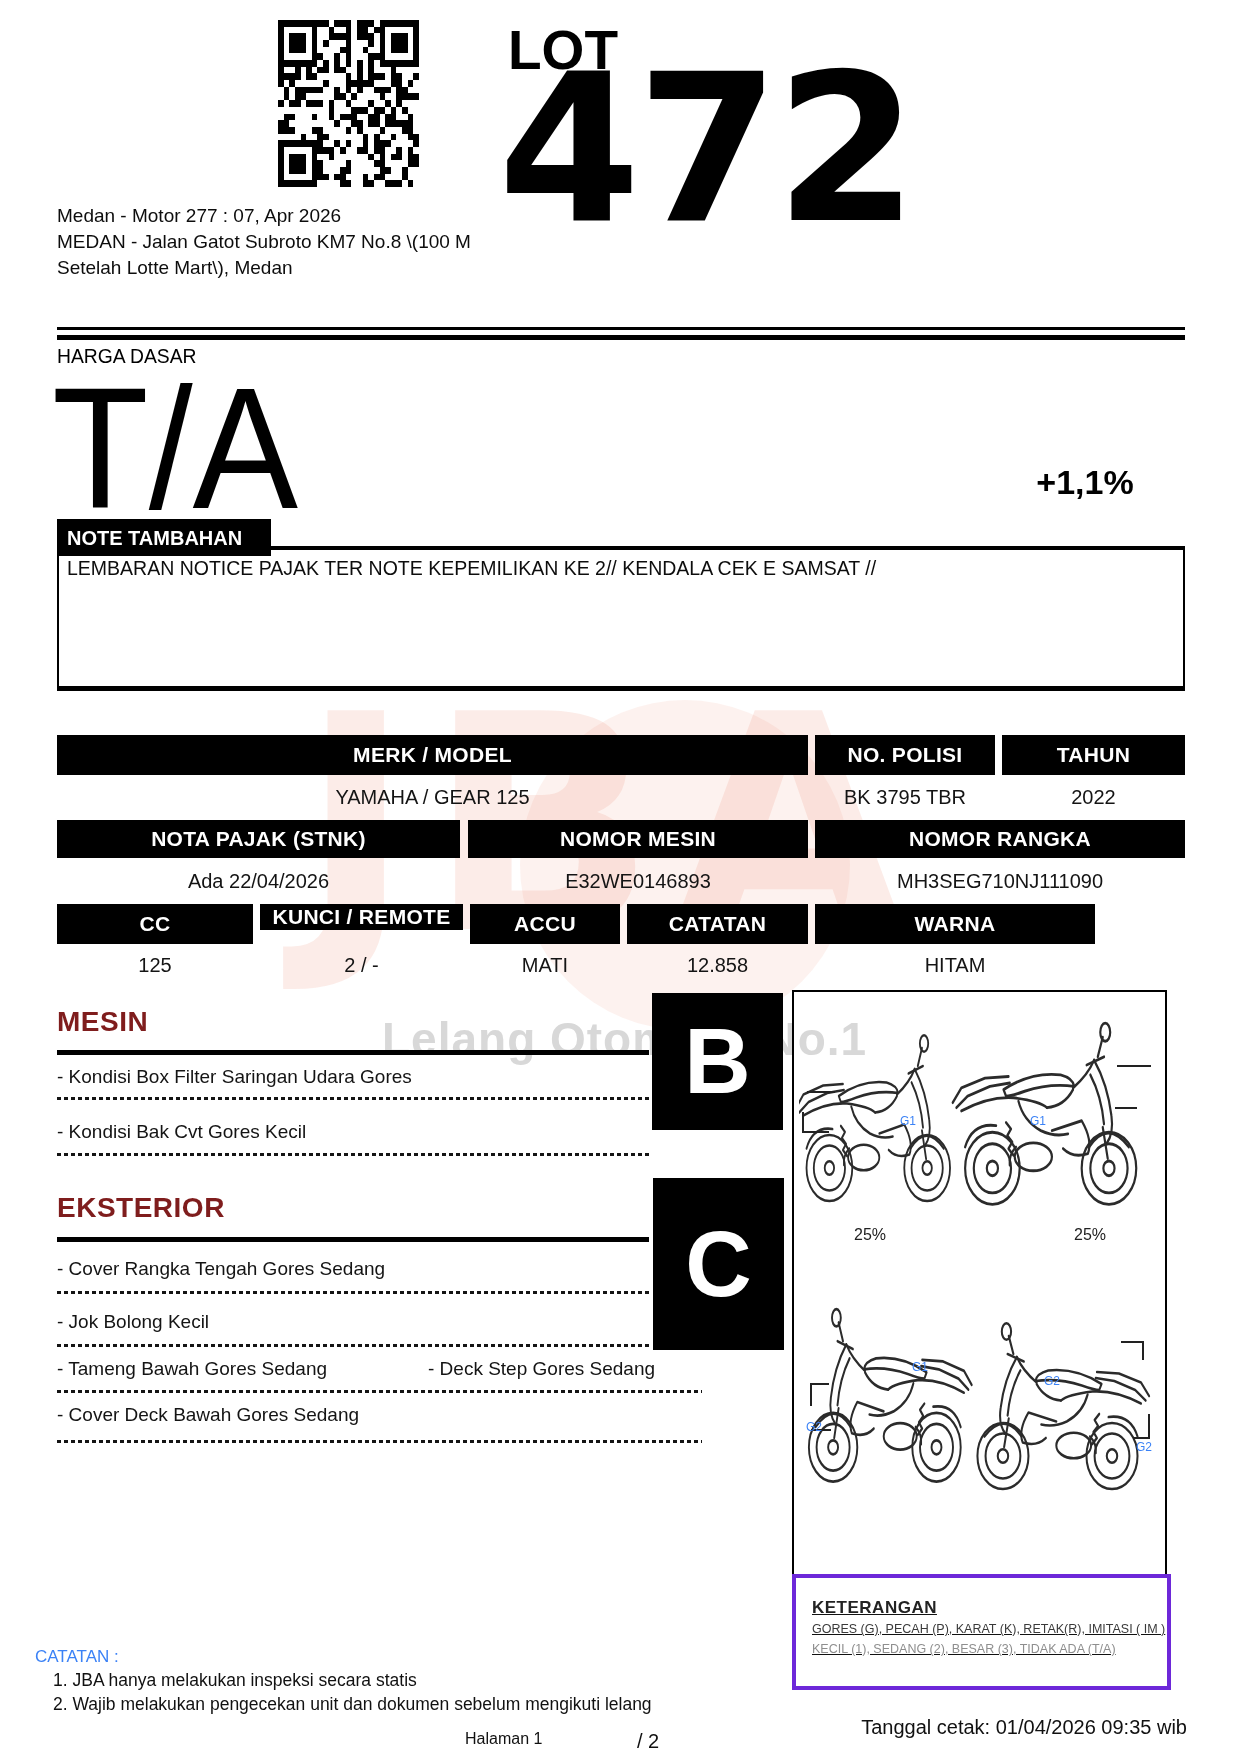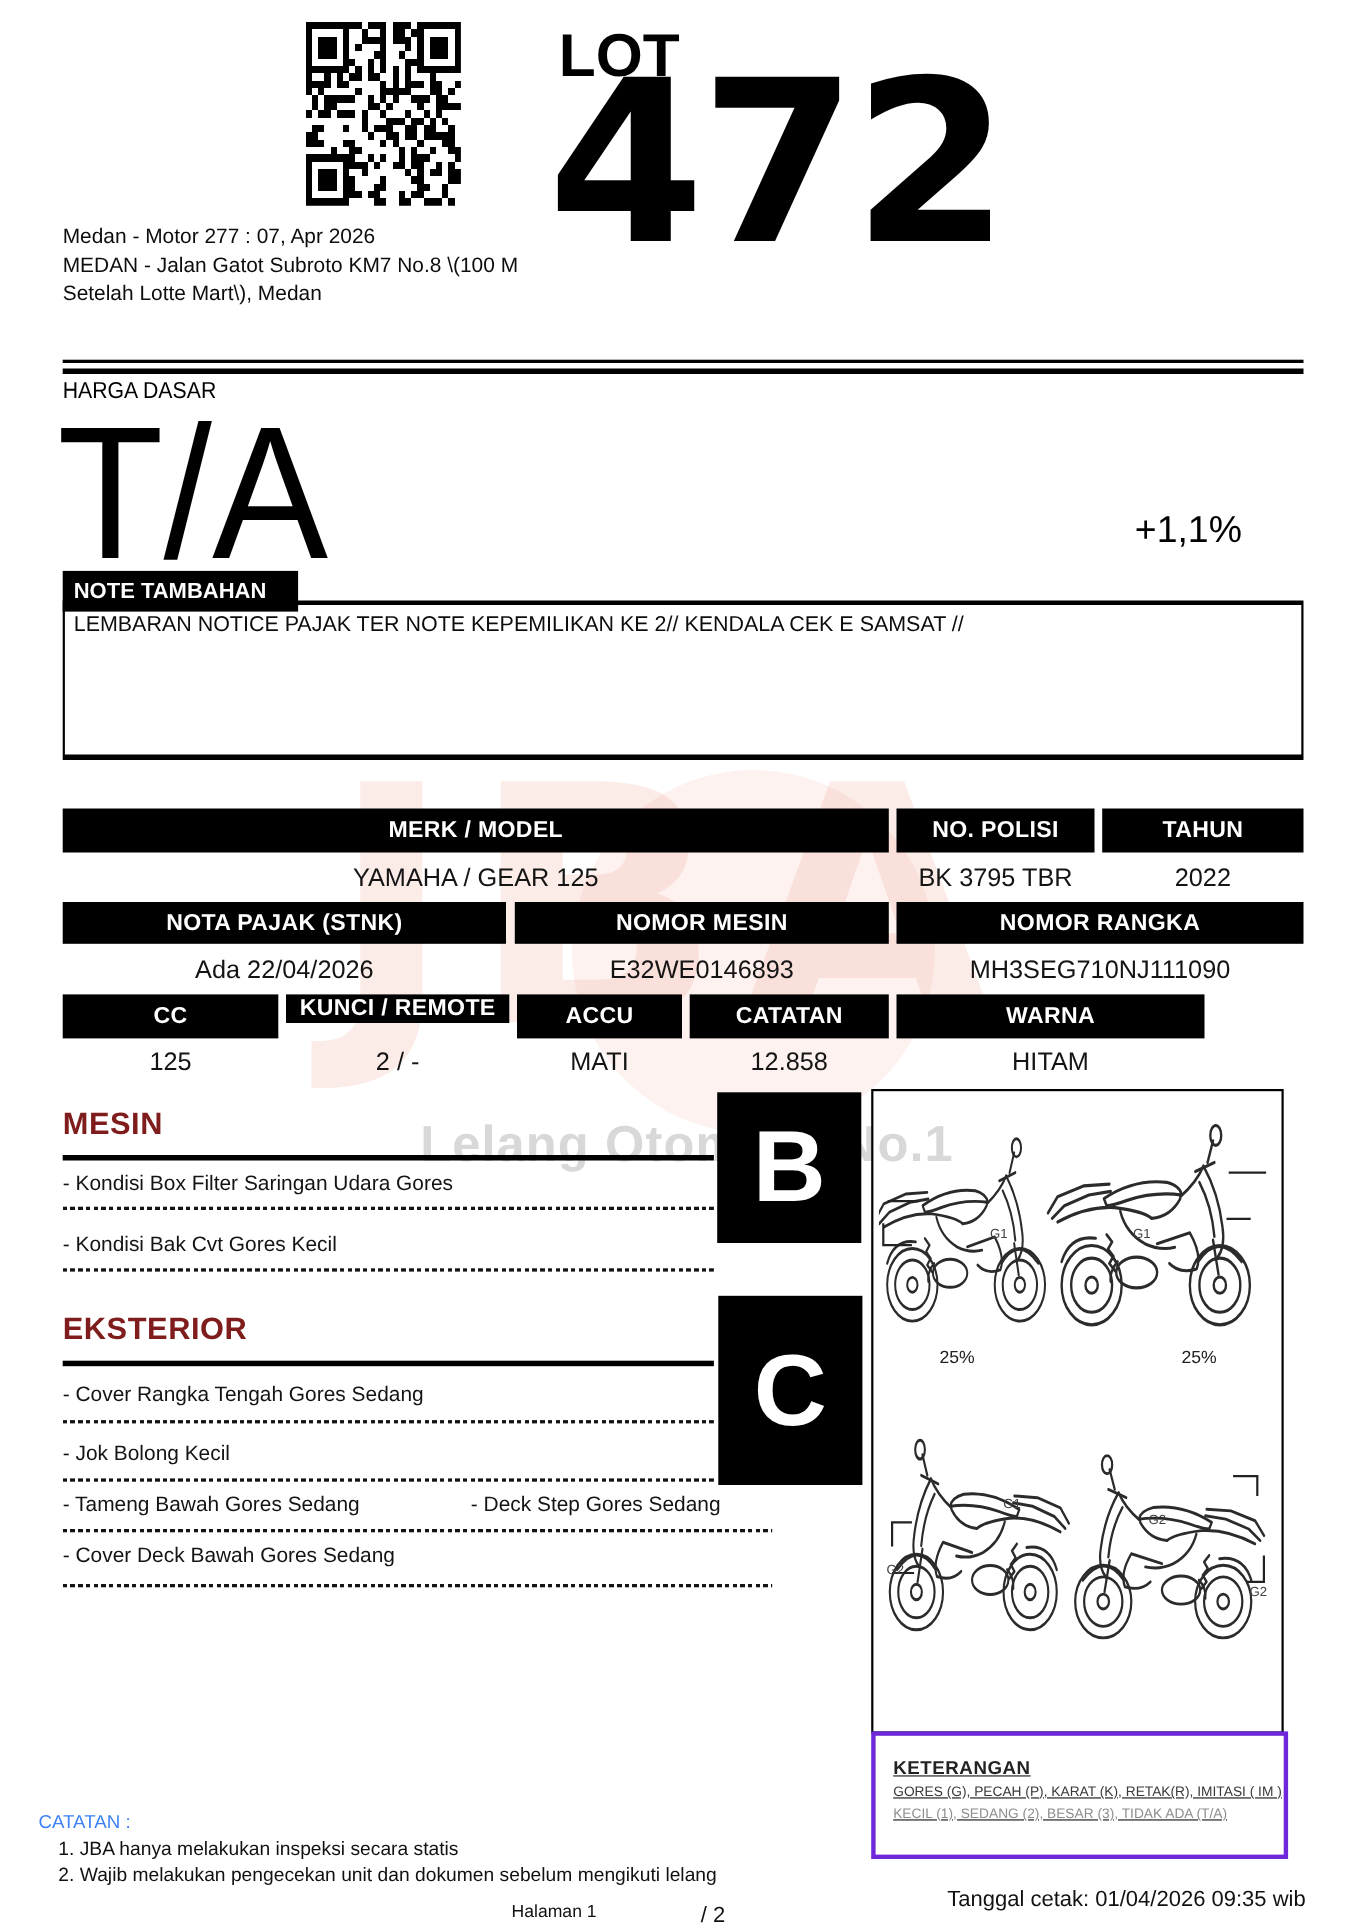--- a/index.html
+++ b/index.html
@@ -1,28 +1,28 @@
 <!DOCTYPE html>
 <html><head>
 <meta charset="utf-8">
 <style>
   html,body{margin:0;padding:0;background:#888;}
   .page{position:relative;width:1240px;height:1754px;background:#fff;margin:0 auto;
         font-family:"Liberation Sans",sans-serif;color:#111;overflow:hidden;}
   .abs{position:absolute;}
   .hdrcell{background:#000;color:#fff;font-weight:bold;font-size:21px;
            display:flex;align-items:center;justify-content:center;letter-spacing:.3px;}
-  .valcell{font-size:23px;display:flex;align-items:center;justify-content:center;color:#141414;}
+  .valcell{font-size:20px;display:flex;align-items:center;justify-content:center;color:#141414;}
   .dotted{height:3px;background-image:repeating-linear-gradient(90deg,#141414 0 4px,transparent 4px 7px);}
   .item{font-size:19px;color:#141414;white-space:nowrap;}
   .grade-box{background:#000;color:#fff;display:flex;align-items:center;justify-content:center;
              font-weight:bold;font-size:92px;}
   .sec-title{font-size:28px;font-weight:bold;color:#7f1d1d;letter-spacing:.5px;}
   .sec-rule{height:5px;background:#000;}
-  .dlabel{position:absolute;font-size:12px;color:#404040;white-space:nowrap;}
+  .dlabel{position:absolute;font-size:12px;color:#3b82f6;white-space:nowrap;}
   .pct{position:absolute;font-size:16px;color:#222;white-space:nowrap;}
   .addr{font-size:19px;line-height:26px;color:#0d0d0d;}
   .notebox{border:2px solid #000;border-top:4px solid #000;border-bottom:5px solid #000;}
   svg{display:block;}
 </style>
 </head>
 <body>
 
 <div class="page">
 
@@ -352,21 +352,21 @@
   <div class="abs addr" style="left:57px;top:203px;">
     <div>Medan - Motor 277 : 07, Apr 2026</div>
     <div>MEDAN - Jalan Gatot Subroto KM7 No.8 \(100 M</div>
     <div>Setelah Lotte Mart\), Medan</div>
   </div>
 
   <div class="abs" style="left:57px;top:327px;width:1128px;height:5px;border-top:3px solid #000;border-bottom:5px solid #000;"></div>
 
   <div class="abs" style="left:57px;top:344px;font-size:21px;color:#000;transform:scaleX(.92);transform-origin:left;">HARGA DASAR</div>
   <div class="abs" style="left:52px;top:362px;font-size:172px;line-height:1;color:#000;transform:scaleX(.92);transform-origin:left;">T/A</div>
-  <div class="abs" style="left:929px;top:463px;width:200px;text-align:right;font-size:34px;font-weight:normal;color:#000;">+1,1%</div>
+  <div class="abs" style="left:985px;top:463px;width:200px;text-align:center;font-size:34px;font-weight:bold;color:#000;">+1,1%</div>
 
   <div class="abs notebox" style="left:57px;top:546px;width:1124px;height:136px;">
     <div class="abs" style="left:-2px;top:-31px;background:#000;color:#fff;font-weight:bold;font-size:20px;padding:8px 24px 6px 10px;min-width:180px;">NOTE TAMBAHAN</div>
     <div style="padding:7px 8px;font-size:19.5px;color:#0d0d0d;">LEMBARAN NOTICE PAJAK TER NOTE KEPEMILIKAN KE 2// KENDALA CEK E SAMSAT //</div>
   </div>
 
   <div class="abs hdrcell" style="left:57px;top:735px;width:751px;height:40px;">MERK / MODEL</div>
   <div class="abs hdrcell" style="left:815px;top:735px;width:180px;height:40px;">NO. POLISI</div>
   <div class="abs hdrcell" style="left:1002px;top:735px;width:183px;height:40px;">TAHUN</div>
   <div class="abs valcell" style="left:57px;top:775px;width:751px;height:45px;">YAMAHA / GEAR 125</div>

